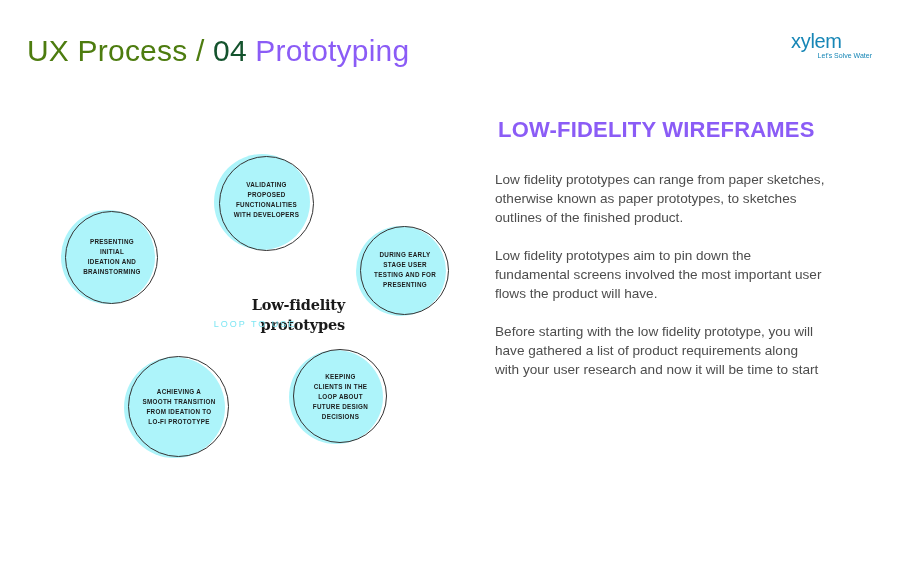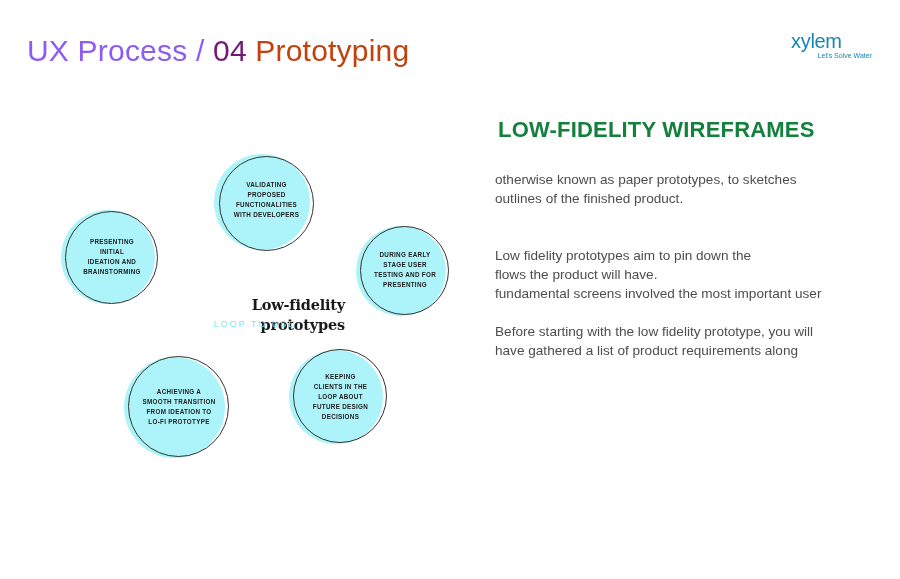--- a/index.html
+++ b/index.html
@@ -6,23 +6,23 @@
     body {
       width: 900px; height: 579px; position: relative; overflow: hidden;
       background: #ffffff;
       font-family: "Liberation Sans", "DejaVu Sans", sans-serif;
     }
     .page-title {
       position: absolute; left: 27px; top: 31px;
       font-size: 30px; font-weight: 400; letter-spacing: 0.2px;
       white-space: nowrap; line-height: 40px;
     }
-    .crumb-light { color: #8b5cf6; }
-    .crumb-num { color: #701a75; }
-    .crumb-dark { color: #c2410c; }
+    .crumb-light { color: #4d7c0f; }
+    .crumb-num { color: #14532d; }
+    .crumb-dark { color: #8b5cf6; }
 
     .logo { position: absolute; left: 788px; top: 30px; width: 84px; text-align: right; }
     .logo-word {
       font-size: 20px; color: #1686b6; font-weight: 400; line-height: 22px;
       letter-spacing: -0.3px; display: block; text-align: left; padding-left: 3px;
     }
     .logo-tag {
       font-size: 7px; color: #1686b6; line-height: 8px; display: block;
       text-align: right; margin-top: 0px;
     }
@@ -51,21 +51,21 @@
       font-size: 14.5px; font-weight: 700; color: #1a1a1a; line-height: 20px;
       letter-spacing: -0.2px;
     }
     .center-sub {
       position: absolute; left: 165px; top: 318px; width: 180px; text-align: center;
       font-size: 9px; color: #7fe6f3; letter-spacing: 2px; line-height: 12px;
     }
 
     .section-heading {
       position: absolute; left: 498px; top: 117px;
-      font-size: 22px; font-weight: 700; color: #15803d; letter-spacing: 0.2px;
+      font-size: 22px; font-weight: 700; color: #8b5cf6; letter-spacing: 0.2px;
       white-space: nowrap; line-height: 26px;
     }
     .para {
       position: absolute; left: 495px; width: 365px;
       font-size: 13.6px; color: #4d4d4d; line-height: 19px;
     }
     .para span { display: block; white-space: nowrap; }
   </style>
 </head>
 <body>
@@ -146,26 +146,28 @@
     </div>
   </div>
 </div>
 
 <div class="center-title">Low-fidelity prototypes</div>
 <div class="center-sub">LOOP TO USE</div>
 
 <div class="section-heading">LOW-FIDELITY WIREFRAMES</div>
 
 <div class="para" style="top:170px;">
+  <span>Low fidelity prototypes can range from paper sketches,</span>
   <span>otherwise known as paper prototypes, to sketches</span>
   <span>outlines of the finished product.</span>
 </div>
 
 <div class="para" style="top:246px;">
   <span>Low fidelity prototypes aim to pin down the</span>
+  <span>fundamental screens involved the most important user</span>
   <span>flows the product will have.</span>
-  <span>fundamental screens involved the most important user</span>
 </div>
 
 <div class="para" style="top:322px;">
   <span>Before starting with the low fidelity prototype, you will</span>
   <span>have gathered a list of product requirements along</span>
+  <span>with your user research and now it will be time to start</span>
 </div>
 
 </body></html>

